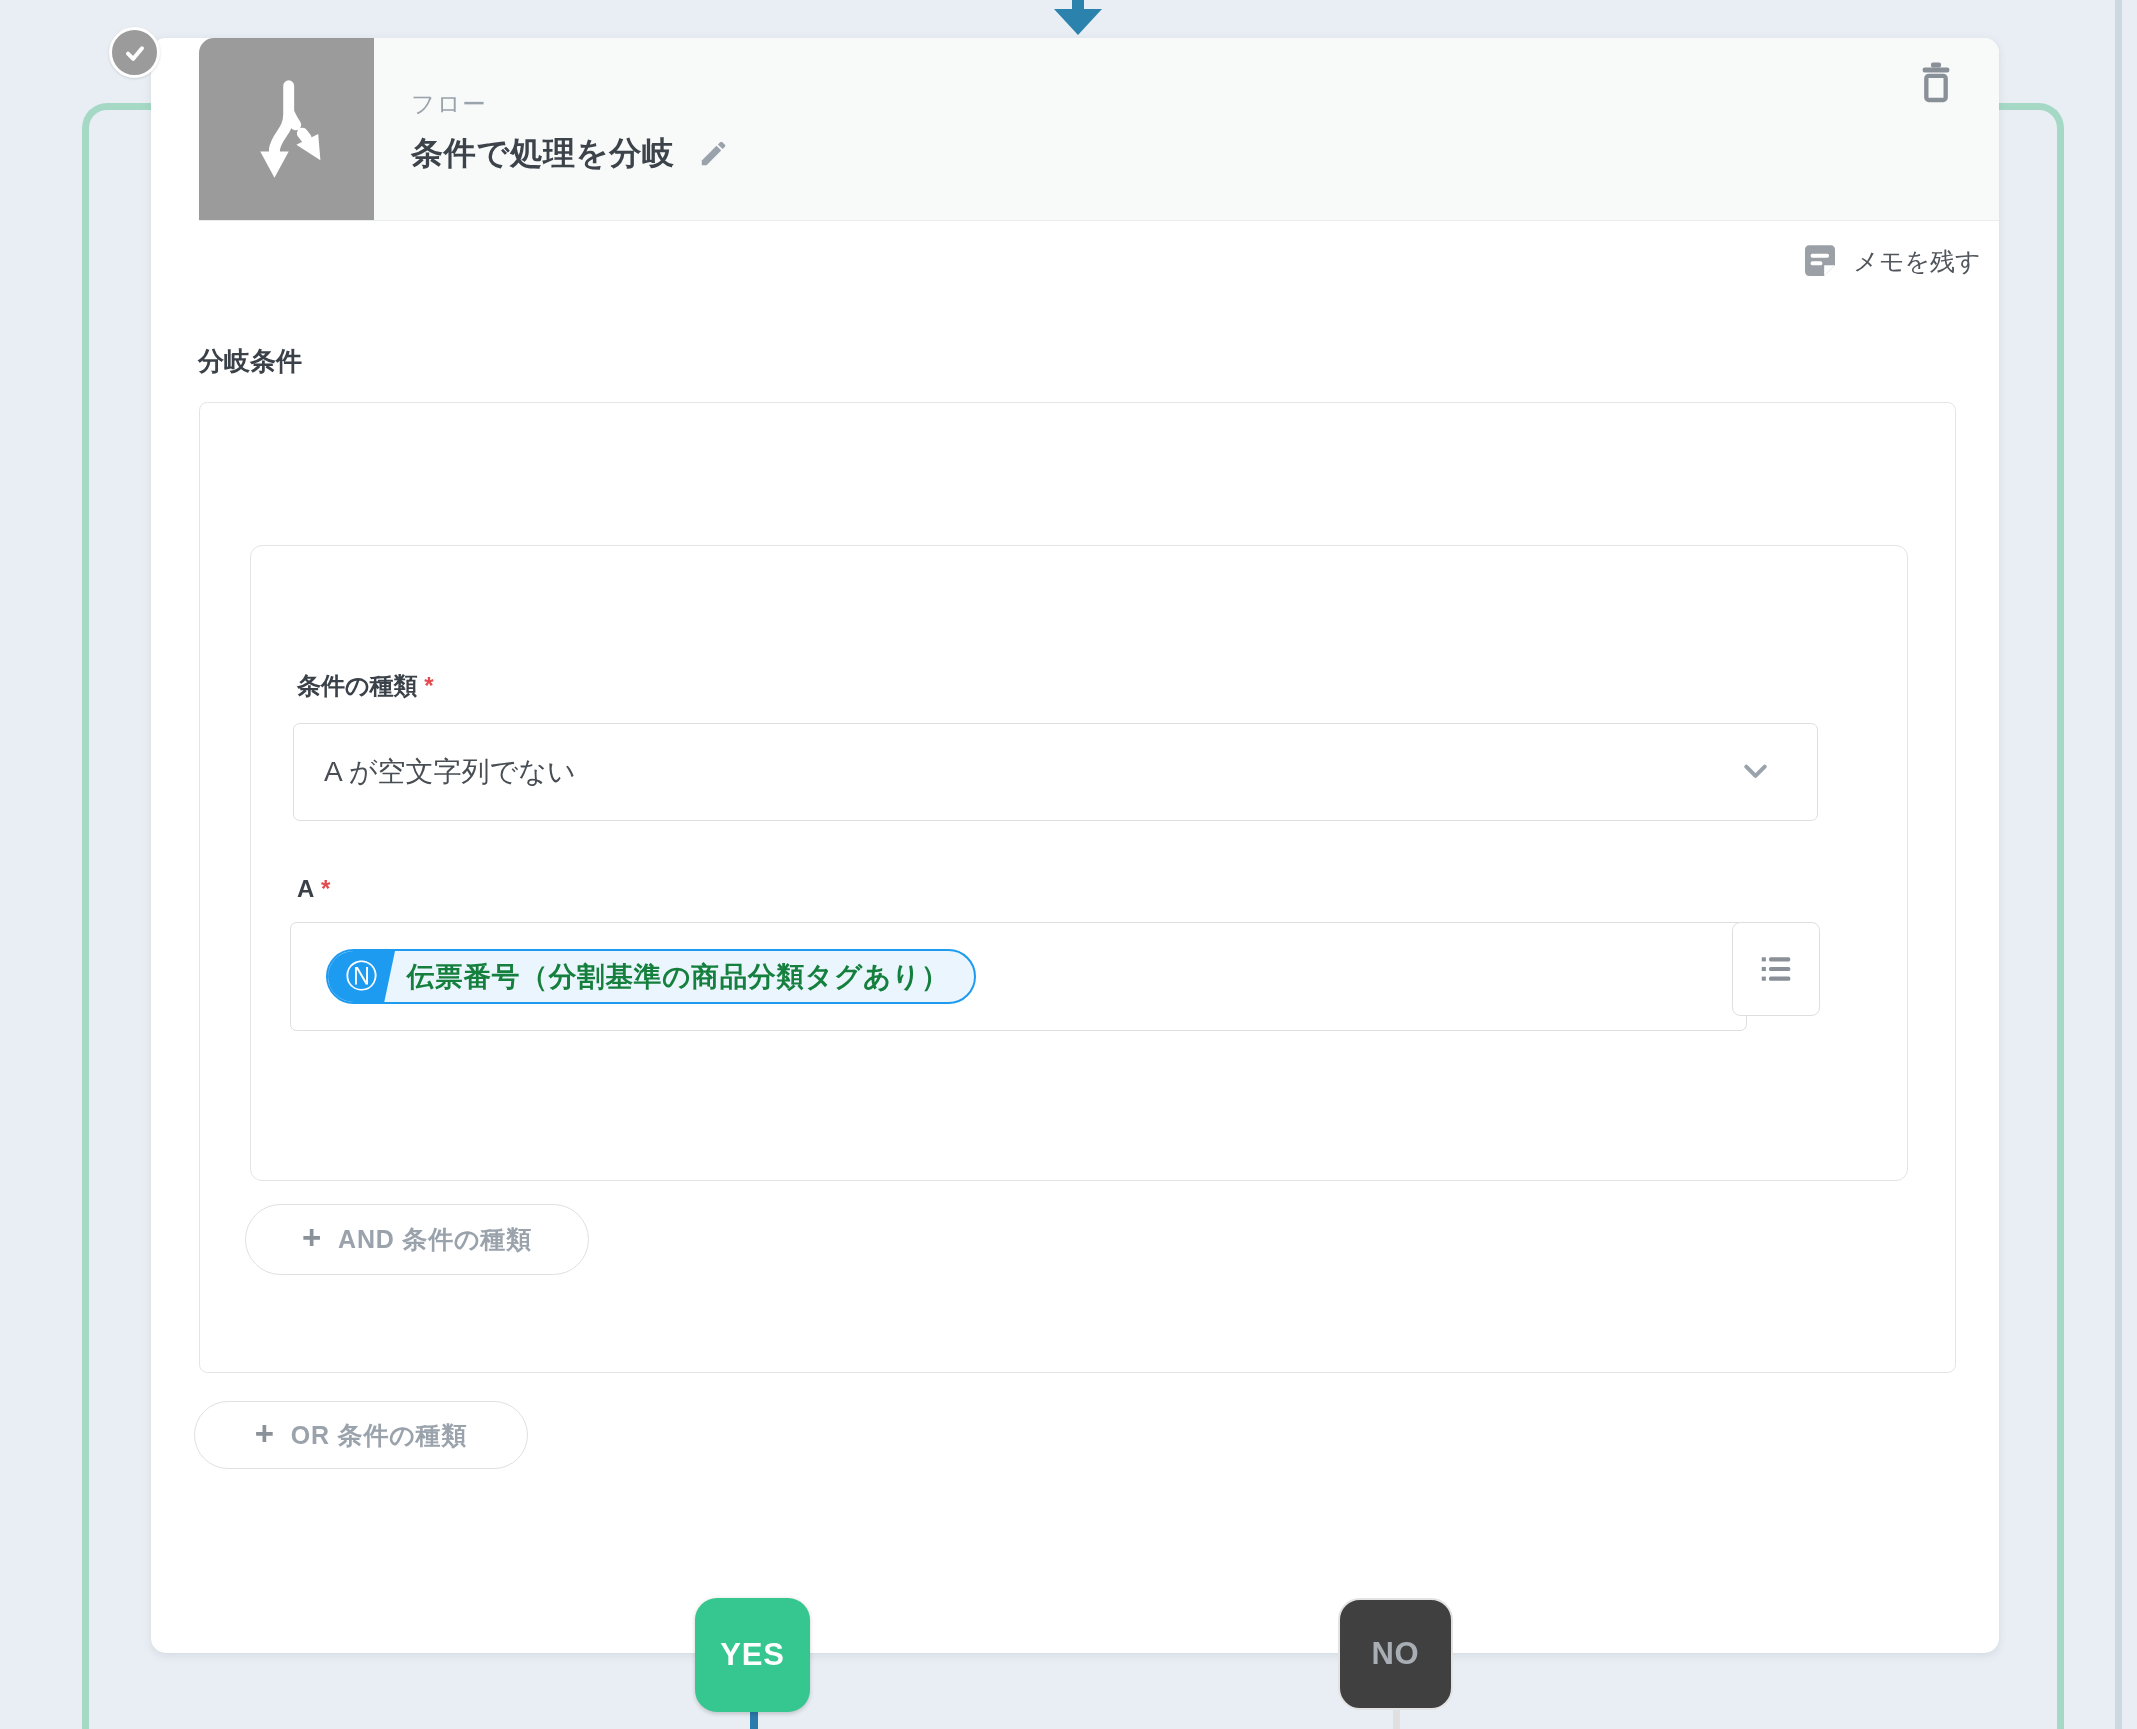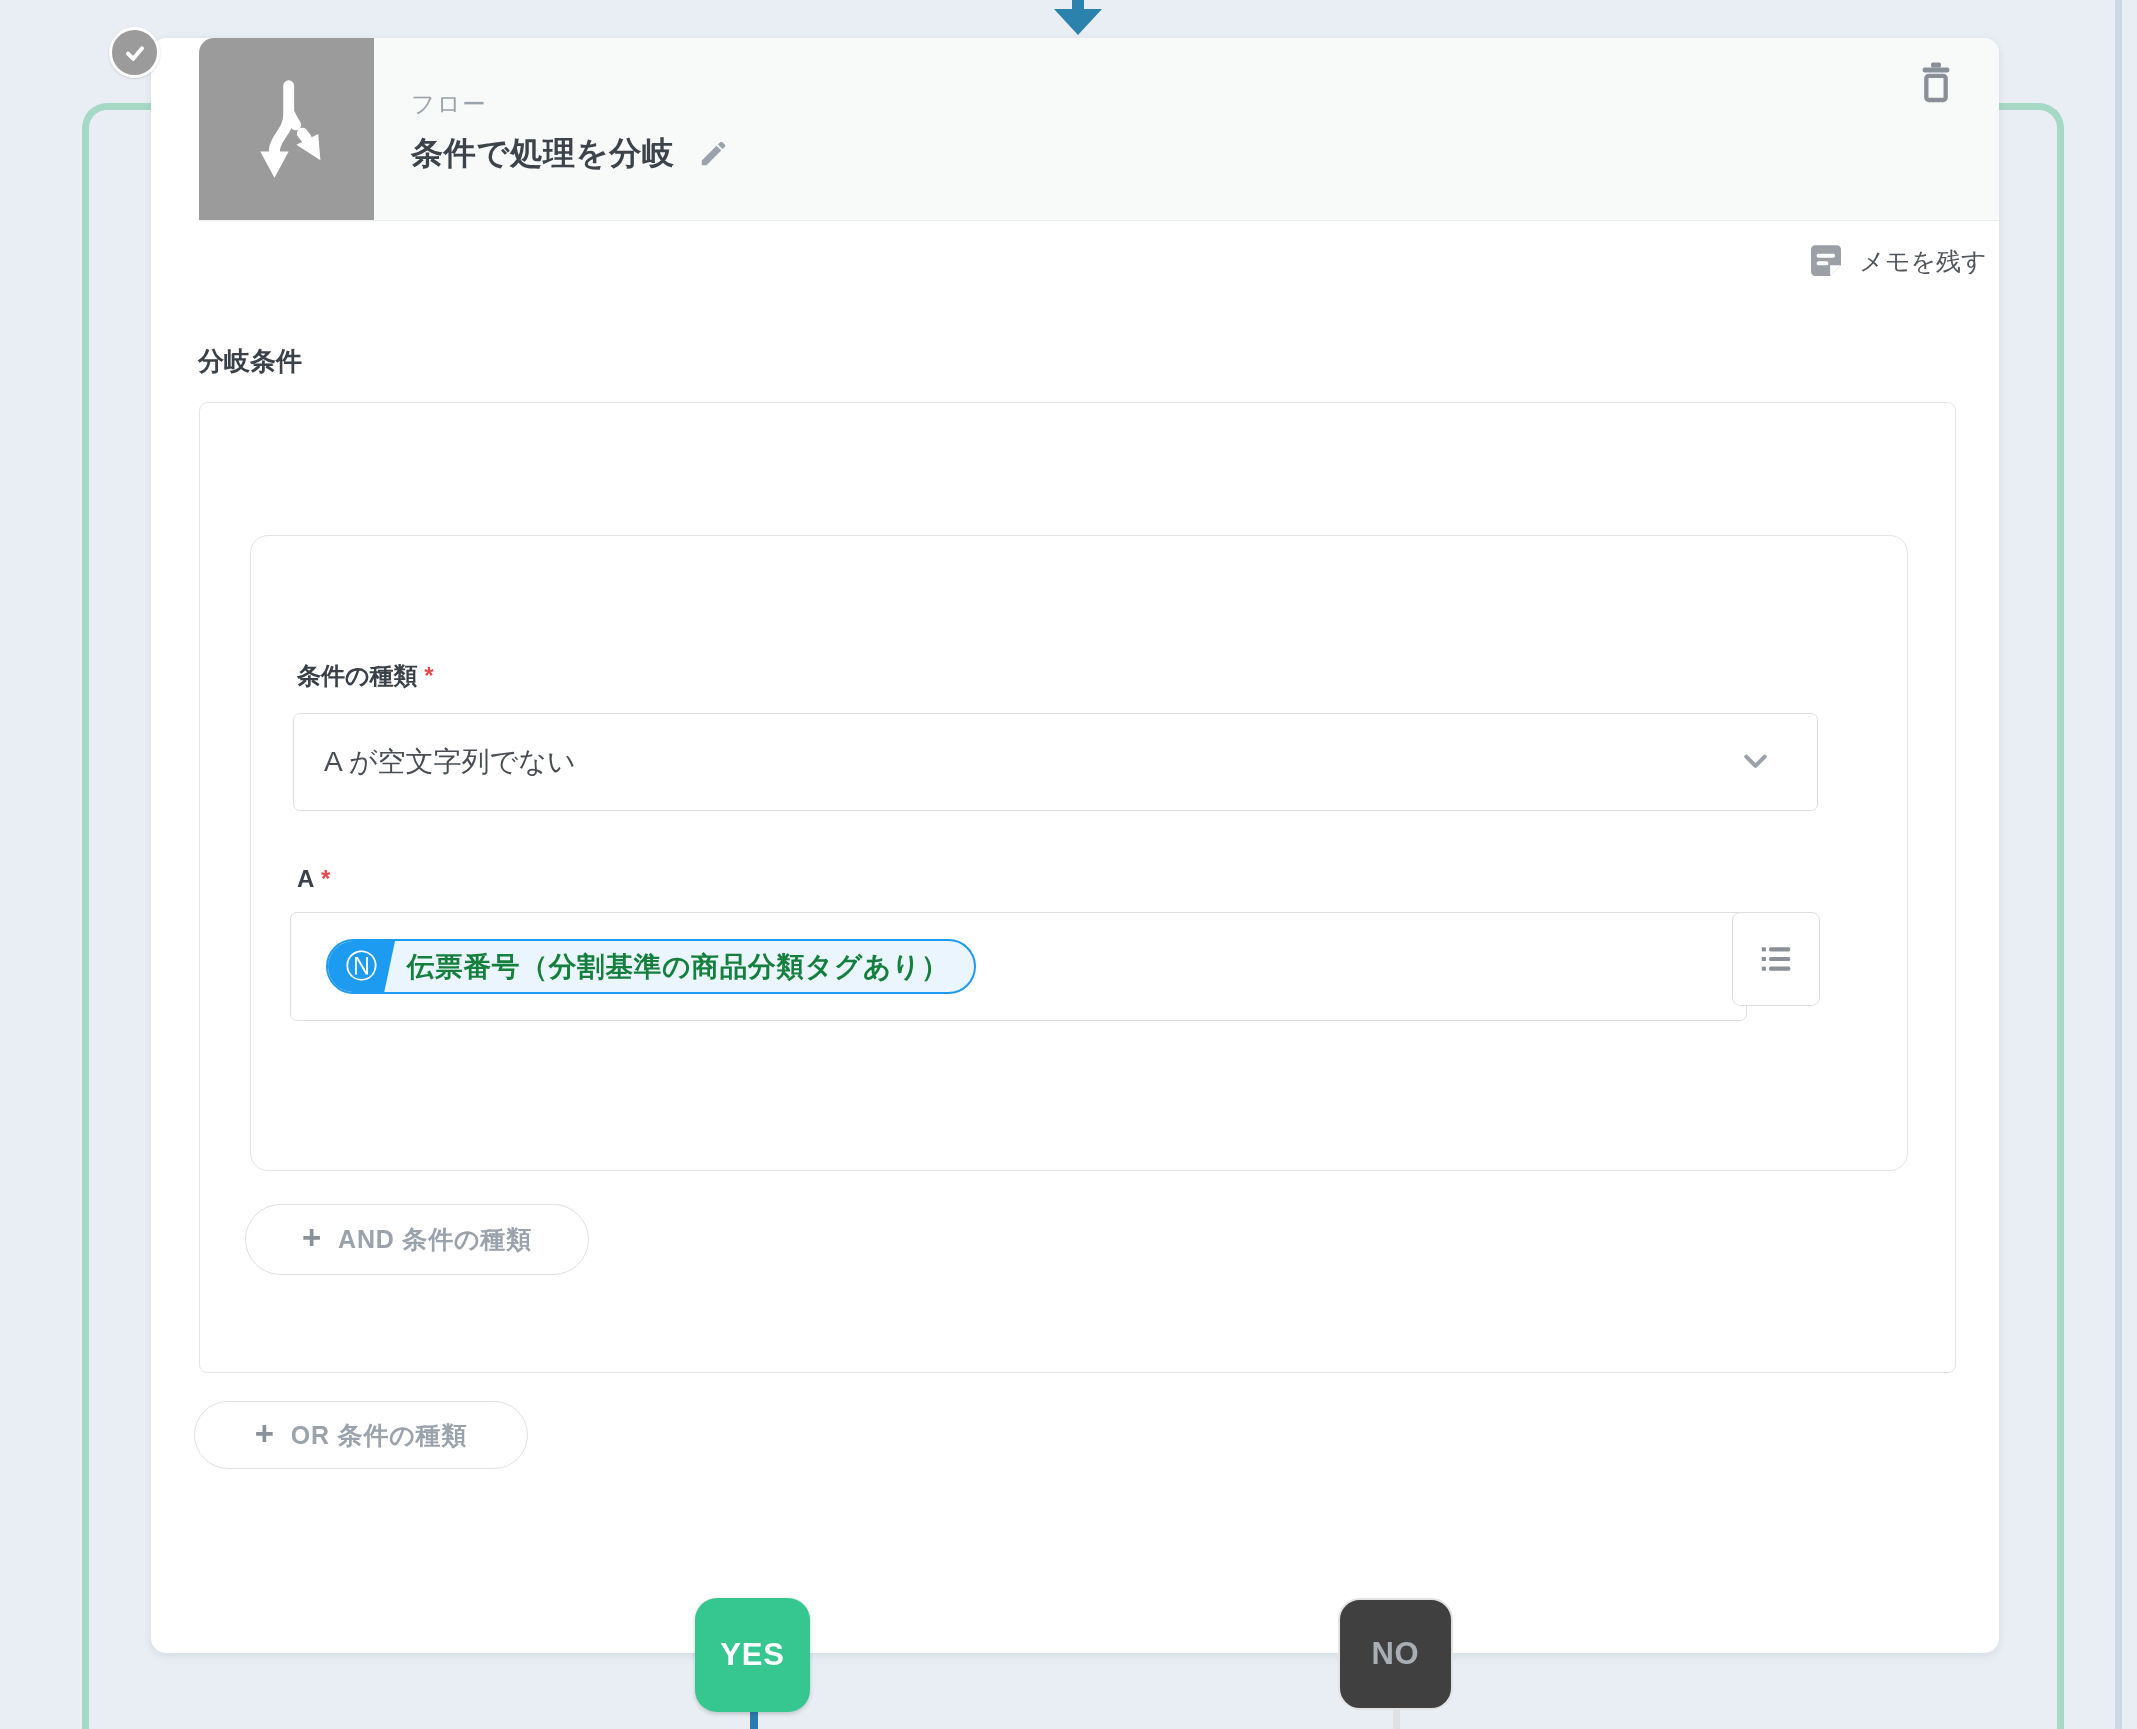--- a/index.html
+++ b/index.html
@@ -38,30 +38,30 @@
     border-radius:15px 15px 0 0;overflow:hidden;}
   .node-icon-box{width:175px;height:183px;background:var(--c-icon_gray,#9b9b9b);
     display:flex;align-items:center;justify-content:center;flex:0 0 auto;}
   .head-text{padding:50px 0 0 37px;}
   .node-type{font-size:23.4px;color:#9aa2ab;letter-spacing:1.7px;}
   .title-row{display:flex;align-items:center;margin-top:11.7px;gap:22px;}
   .node-title{font-size:32px;font-weight:bold;color:#3c434a;letter-spacing:0.8px;text-align:right;}
   .pencil-btn{width:33px;height:33px;border:none;background:transparent;cursor:pointer;padding:0;}
   .trash-btn{position:absolute;top:22px;right:42px;width:42px;height:47px;border:none;background:transparent;cursor:pointer;padding:0;}
 
-  .memo-row{position:absolute;top:197px;right:9px;display:flex;align-items:center;gap:13.4px;
+  .memo-row{position:absolute;top:197px;right:15px;display:flex;align-items:center;gap:13.4px;
     background:transparent;border:none;cursor:pointer;padding:5px 3.3px;}
   .memo-label{font-size:25px;color:#50565c;}
 
   .section-label{position:absolute;left:47px;top:306px;font-size:26px;font-weight:bold;color:#3a4148;}
 
   .outer-box{position:absolute;left:48px;top:364px;width:1757px;height:971px;
     border:1.7px solid #e4e4e4;border-radius:8.3px;background:#fff;}
-  .inner-box{position:absolute;left:50px;top:132px;width:1658px;height:636px;
-    border:1.7px solid #e4e4e4;border-radius:18px;background:#fff;}
+  .inner-box{position:absolute;left:50px;top:142px;width:1658px;height:636px;
+    border:1.7px solid #e4e4e4;border-radius:12px;background:#fff;}
 
   .field-label{position:absolute;font-size:24px;font-weight:bold;color:#3a4148;}
   .required{color:var(--c-required_red,#e5484d);margin-left:6.7px;font-weight:bold;}
 
   .select-box{position:absolute;left:42px;top:177px;width:1525px;height:98px;
     border:1.7px solid #dedede;border-radius:6.7px;background:#fff;display:flex;align-items:center;
     padding-left:30px;cursor:pointer;}
   .select-value{font-size:28px;color:#484e54;}
   .select-chevron{position:absolute;right:43px;top:28px;}
 

